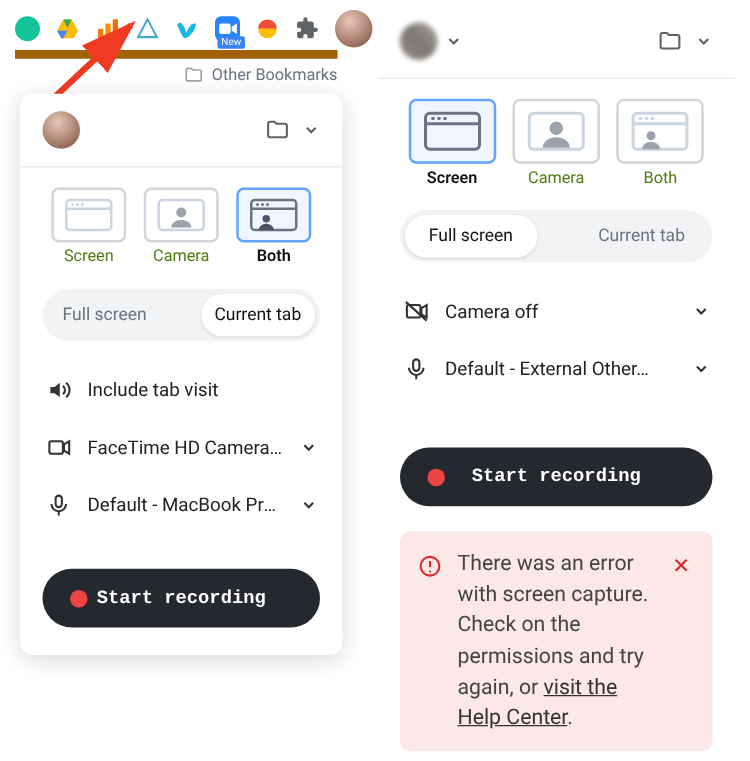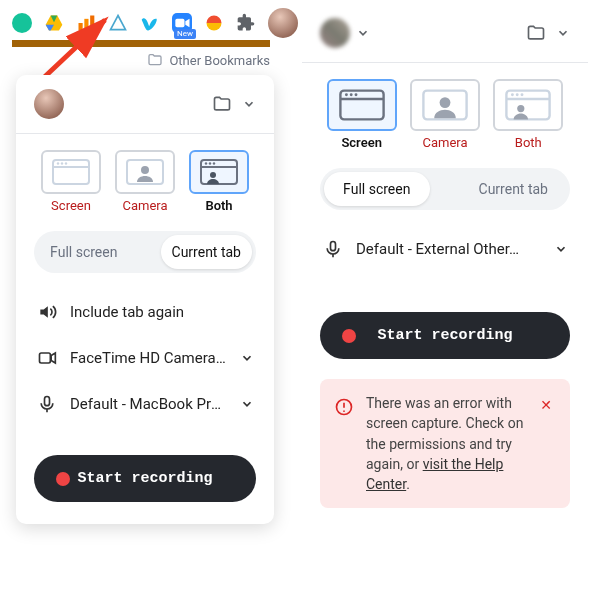--- a/index.html
+++ b/index.html
@@ -55,21 +55,21 @@
   .head-right { display:flex; align-items:center; gap:10px; color:#5f6368; }
   hr.sep { border:none; border-top:1px solid #e5e7eb; margin: 0 -18px 16px; }
   
   .modes { display:flex; justify-content: space-around; margin-bottom:6px; }
   .mode { text-align:center; cursor:pointer; }
   .mode .tile {
     width: 60px; height: 44px; border: 2px solid #d1d5db; border-radius:6px;
     display:flex; align-items:center; justify-content:center; margin-bottom:4px; position:relative;
     background:#fff;
   }
-  .mode .lbl { font-size:13px; color:#b91c1c; }
+  .mode .lbl { font-size:13px; color:#4d7c0f; }
   .mode.sel .tile { border-color:#60a5fa; background:#eff6ff; }
   .mode.sel .lbl { color:#111; font-weight:600; }
   .popup.right .modes .tile { width:70px; height:52px; }
   
   .segwrap { background:#f1f3f5; border-radius:22px; padding:4px; display:flex; margin: 18px 0 16px; gap: 31px; }
   .seg { flex:1; text-align:center; padding:9px 4px; font-size:14px; color:#6b7280; border-radius:18px; cursor:pointer;}
   .seg.act { background:#fff; color:#111; box-shadow:0 1px 3px rgba(0,0,0,.12);}
   
   .optrow { display:flex; align-items:center; gap:12px; padding:13px 2px; color:#222; cursor:pointer;}
   .optrow .ic { width:22px; display:flex; justify-content:center; color:#444;}
@@ -83,21 +83,21 @@
     display:flex; align-items:center; justify-content:center; gap:40px; cursor:pointer;
     position:relative;
     font-family:Liberation Mono, monospace;
   }
   .recdot { width:14px; height:14px; background:#ef4444; border-radius:50%; position:absolute; left:22px;}
   .popup.right .startbtn { margin-top: 40px; }
   
   .errbox {
     margin-top: 20px; background:#fde8e8; border-radius:8px;
     padding: 14px 14px; display:flex; gap:12px; align-items:flex-start;
-    color:#444; font-size:14px; line-height:1.45;
+    color:#444; font-size:17px; line-height:1.45;
   }
   .errbox .eic { color:#dc2626; flex:0 0 auto; margin-top:4px;}
   .errbox .etxt { flex:1; }
   .errbox .etxt a { color:#333; }
   .errbox .ex  { color:#dc2626; cursor:pointer; padding:2px 4px; }
   
   svg { display:block; }
 </style>
 </head>
 <body>
@@ -229,21 +229,21 @@
   </div>
 
   <div class="optrow">
     <span class="ic">
         <svg width="20" height="20" viewBox="0 0 24 24" fill="none" stroke="#333" stroke-width="2">
           <polygon points="4,9 8,9 13,5 13,19 8,15 4,15" fill="#333" stroke="none"></polygon>
           <path d="M16 8a5 5 0 010 8"></path>
           <path d="M19 5a9 9 0 010 14"></path>
         </svg>
       </span>
-    <span class="txt">Include tab again</span>
+    <span class="txt">Include tab visit</span>
   </div>
   <div class="optrow">
     <span class="ic">
         <svg width="20" height="20" viewBox="0 0 24 24" fill="none" stroke="#333" stroke-width="2">
           <rect x="3" y="6" width="13" height="12" rx="2"></rect>
           <polygon points="17,9 22,6 22,18 17,15"></polygon>
         </svg>
       </span>
     <span class="txt">FaceTime HD Camera (...</span>
     <span class="kv">
@@ -339,20 +339,35 @@
   </div>
 
   <div class="segwrap">
     <div class="seg act">Full screen</div>
     <div class="seg">Current tab</div>
   </div>
 
   <div class="optrow">
     <span class="ic">
         <svg width="20" height="20" viewBox="0 0 24 24" fill="none" stroke="#333" stroke-width="2">
+          <rect x="3" y="6" width="13" height="12" rx="2"></rect>
+          <polygon points="17,9 22,6 22,18 17,15"></polygon>
+          <line x1="2" y1="3" x2="22" y2="21"></line>
+        </svg>
+      </span>
+    <span class="txt">Camera off</span>
+    <span class="kv">
+        <svg width="14" height="14" viewBox="0 0 24 24" fill="none" stroke="#333" stroke-width="3">
+          <polyline points="6 9 12 15 18 9"></polyline>
+        </svg>
+      </span>
+  </div>
+  <div class="optrow">
+    <span class="ic">
+        <svg width="20" height="20" viewBox="0 0 24 24" fill="none" stroke="#333" stroke-width="2">
           <rect x="9" y="3" width="6" height="11" rx="3"></rect>
           <path d="M5 11a7 7 0 0014 0"></path>
           <line x1="12" y1="18" x2="12" y2="22"></line>
         </svg>
       </span>
     <span class="txt">Default - External Other…</span>
     <span class="kv">
         <svg width="14" height="14" viewBox="0 0 24 24" fill="none" stroke="#333" stroke-width="3">
           <polyline points="6 9 12 15 18 9"></polyline>
         </svg>

